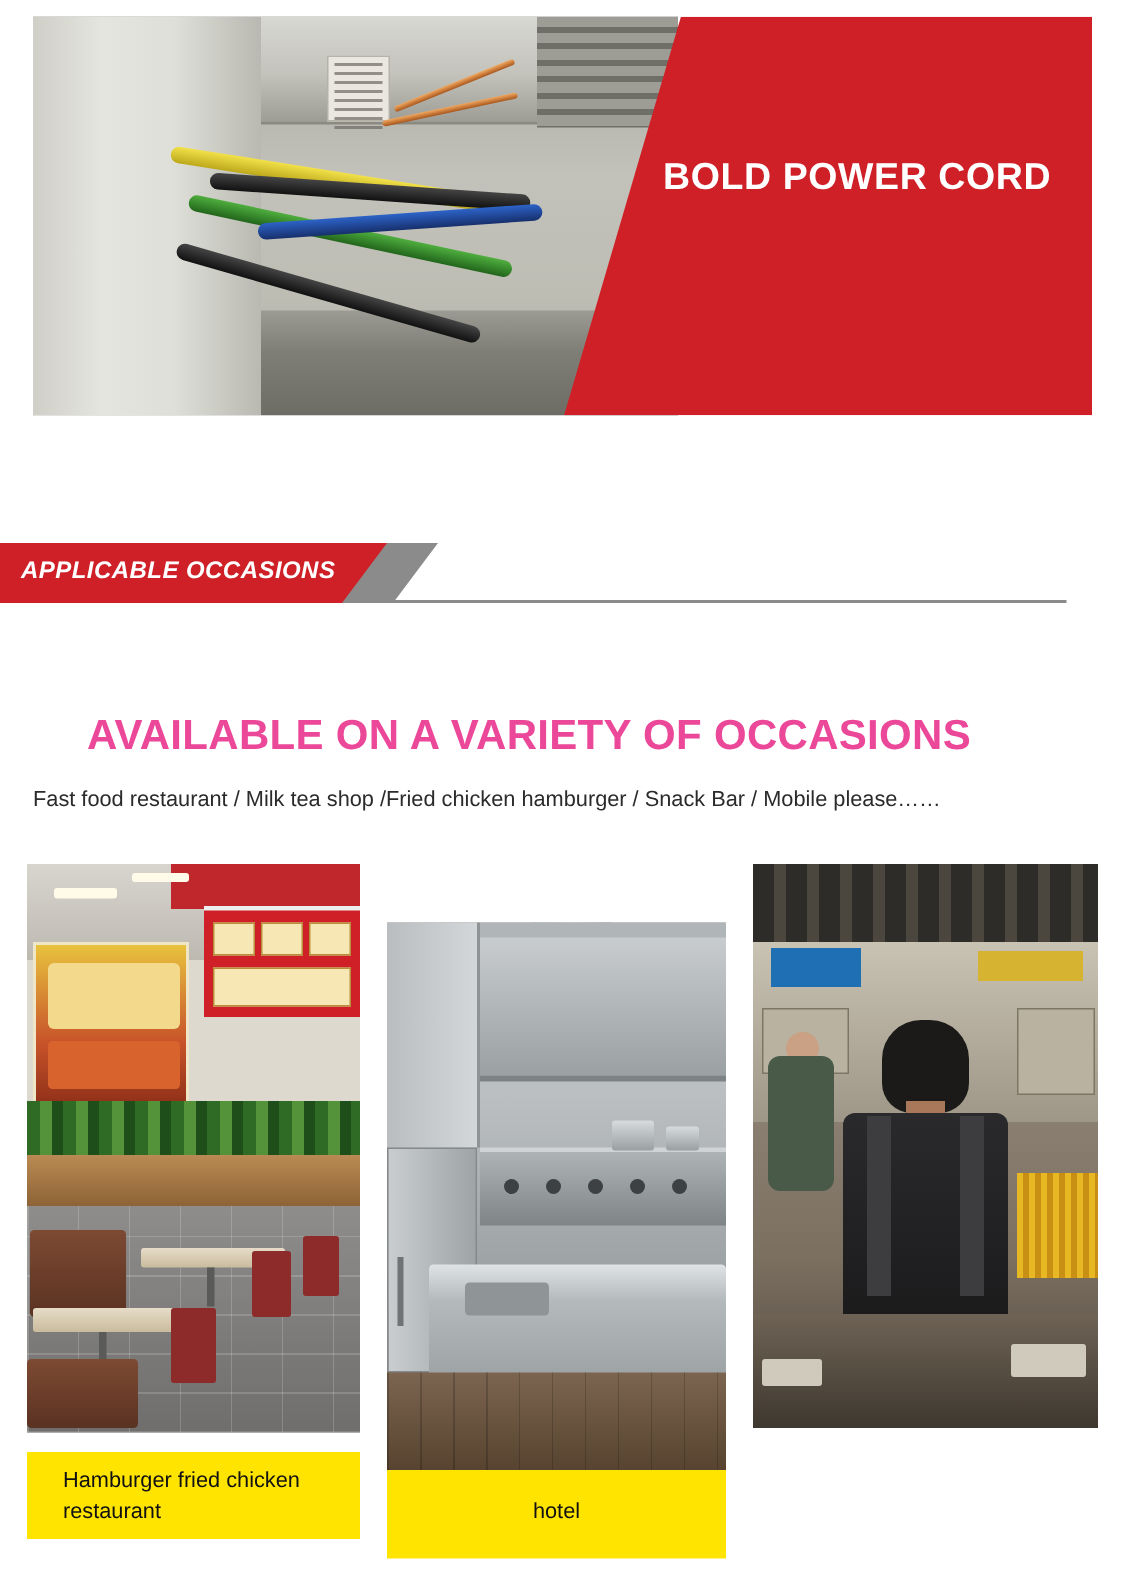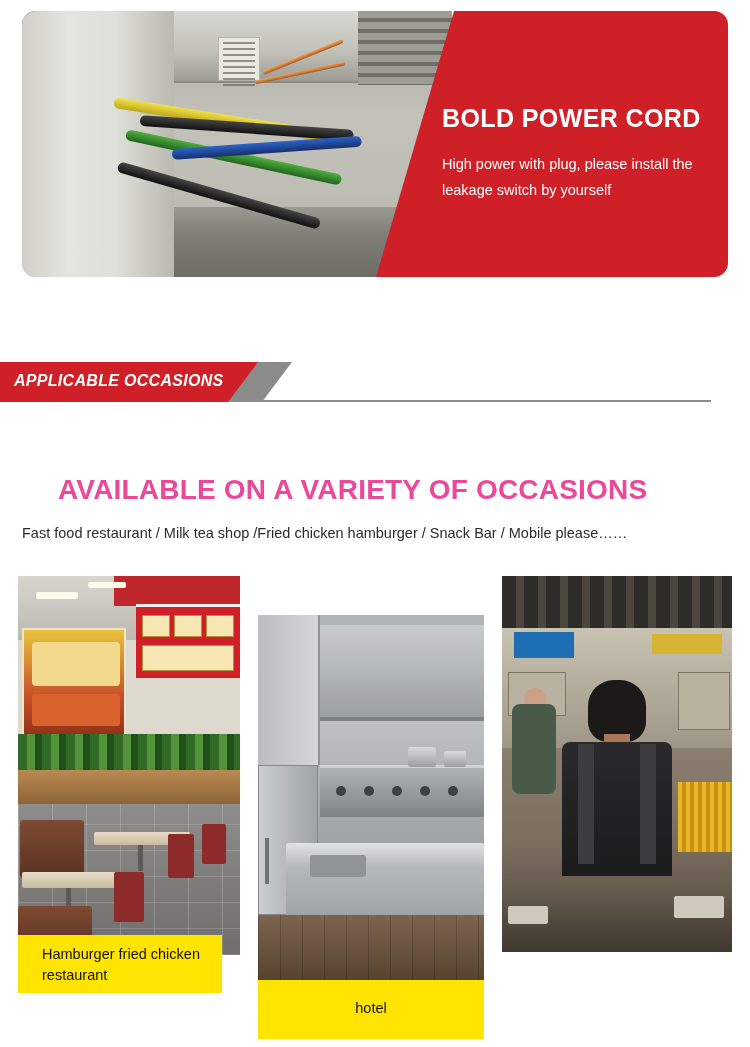--- a/index.html
+++ b/index.html
@@ -12,21 +12,20 @@
   }
 
   
   .hero {
     position: absolute;
     left: 22px;
     top: 11px;
     width: 706px;
     height: 266px;
     overflow: hidden;
-    border-radius: 14px;
   }
   .hero-photo {
     position: absolute;
     left: 0; top: 0;
     width: 430px;
     height: 266px;
     overflow: hidden;
     background: #b9b9b4;
   }
   
@@ -177,21 +176,21 @@
     background: #ffe400;
     color: #111;
     font-size: 14.5px;
     line-height: 21px;
     padding: 8px 10px;
   }
 
   
   #card1 { left: 18px; top: 576px; width: 222px; height: 437px; }
   #card1 .card-photo { width: 222px; height: 379px; }
-  #card1 .card-caption { left: 0; top: 359px; width: 204px; height: 58px; padding-left: 24px; padding-top: 9px;}
+  #card1 .card-caption { left: 0; top: 392px; width: 222px; height: 58px; padding-left: 24px; padding-top: 9px;}
   .r-ceiling { position:absolute; left:0; top:0; width:222px; height:64px; background:linear-gradient(180deg,#d8d5cf,#bdb9b1); }
   .r-ceil-red { position:absolute; left:96px; top:0; width:126px; height:30px; background:#c0272d; }
   .r-light { position:absolute; background:#fffbe8; border-radius:2px; }
   .r-menu { position:absolute; left:118px; top:28px; width:104px; height:74px; background:#cf2027; border-top:3px solid #eee; }
   .r-menu i { position:absolute; background:#f6e7b5; border:1px solid #b68f3a; }
   .r-poster { position:absolute; left:4px; top:52px; width:104px; height:112px; background:linear-gradient(180deg,#e8c23d,#c8532a 60%,#8e2f18); border:2px solid #efe6c8;}
   .r-poster b { position:absolute; left:8px; top:12px; width:88px; height:44px; background:#f3d98c; border-radius:4px; display:block;}
   .r-poster s { position:absolute; left:8px; top:64px; width:88px; height:32px; background:#d8632c; border-radius:3px; display:block;}
   .r-wall { position:absolute; left:0; top:64px; width:222px; height:110px; background:#ded9cf; }
   .r-plants { position:absolute; left:0; top:158px; width:222px; height:40px; background:repeating-linear-gradient(90deg,#2f6b24 0 9px,#54933a 9px 17px,#1e4f1b 17px 24px); }
@@ -272,21 +271,20 @@
     <div class="wire w-green" style="left:104px; top:118px; width:220px; transform: rotate(12deg);"></div>
     <div class="wire w-black" style="left:118px; top:104px; width:214px; transform: rotate(4deg);"></div>
     <div class="wire w-blue" style="left:150px; top:138px; width:190px; transform: rotate(-4deg);"></div>
     <div class="wire w-black" style="left:96px; top:150px; width:210px; transform: rotate(16deg);"></div>
     <div class="w-copper" style="left:238px; top:44px; width:86px; transform: rotate(-22deg);"></div>
     <div class="w-copper" style="left:232px; top:60px; width:92px; transform: rotate(-12deg);"></div>
   </div>
 
   <div class="hero-red"></div>
   <div class="hero-title">BOLD POWER CORD</div>
-  <div class="hero-sub">High power with plug, please install the leakage switch by yourself</div>
 </div>
 
 <div class="tagwrap">
   <div class="tag-gray"></div>
   <div class="tag-red"></div>
   <div class="tag-text">APPLICABLE OCCASIONS</div>
   <div class="tag-rule"></div>
 </div>
 
 <div class="occ-title">AVAILABLE ON A VARIETY OF OCCASIONS</div>

